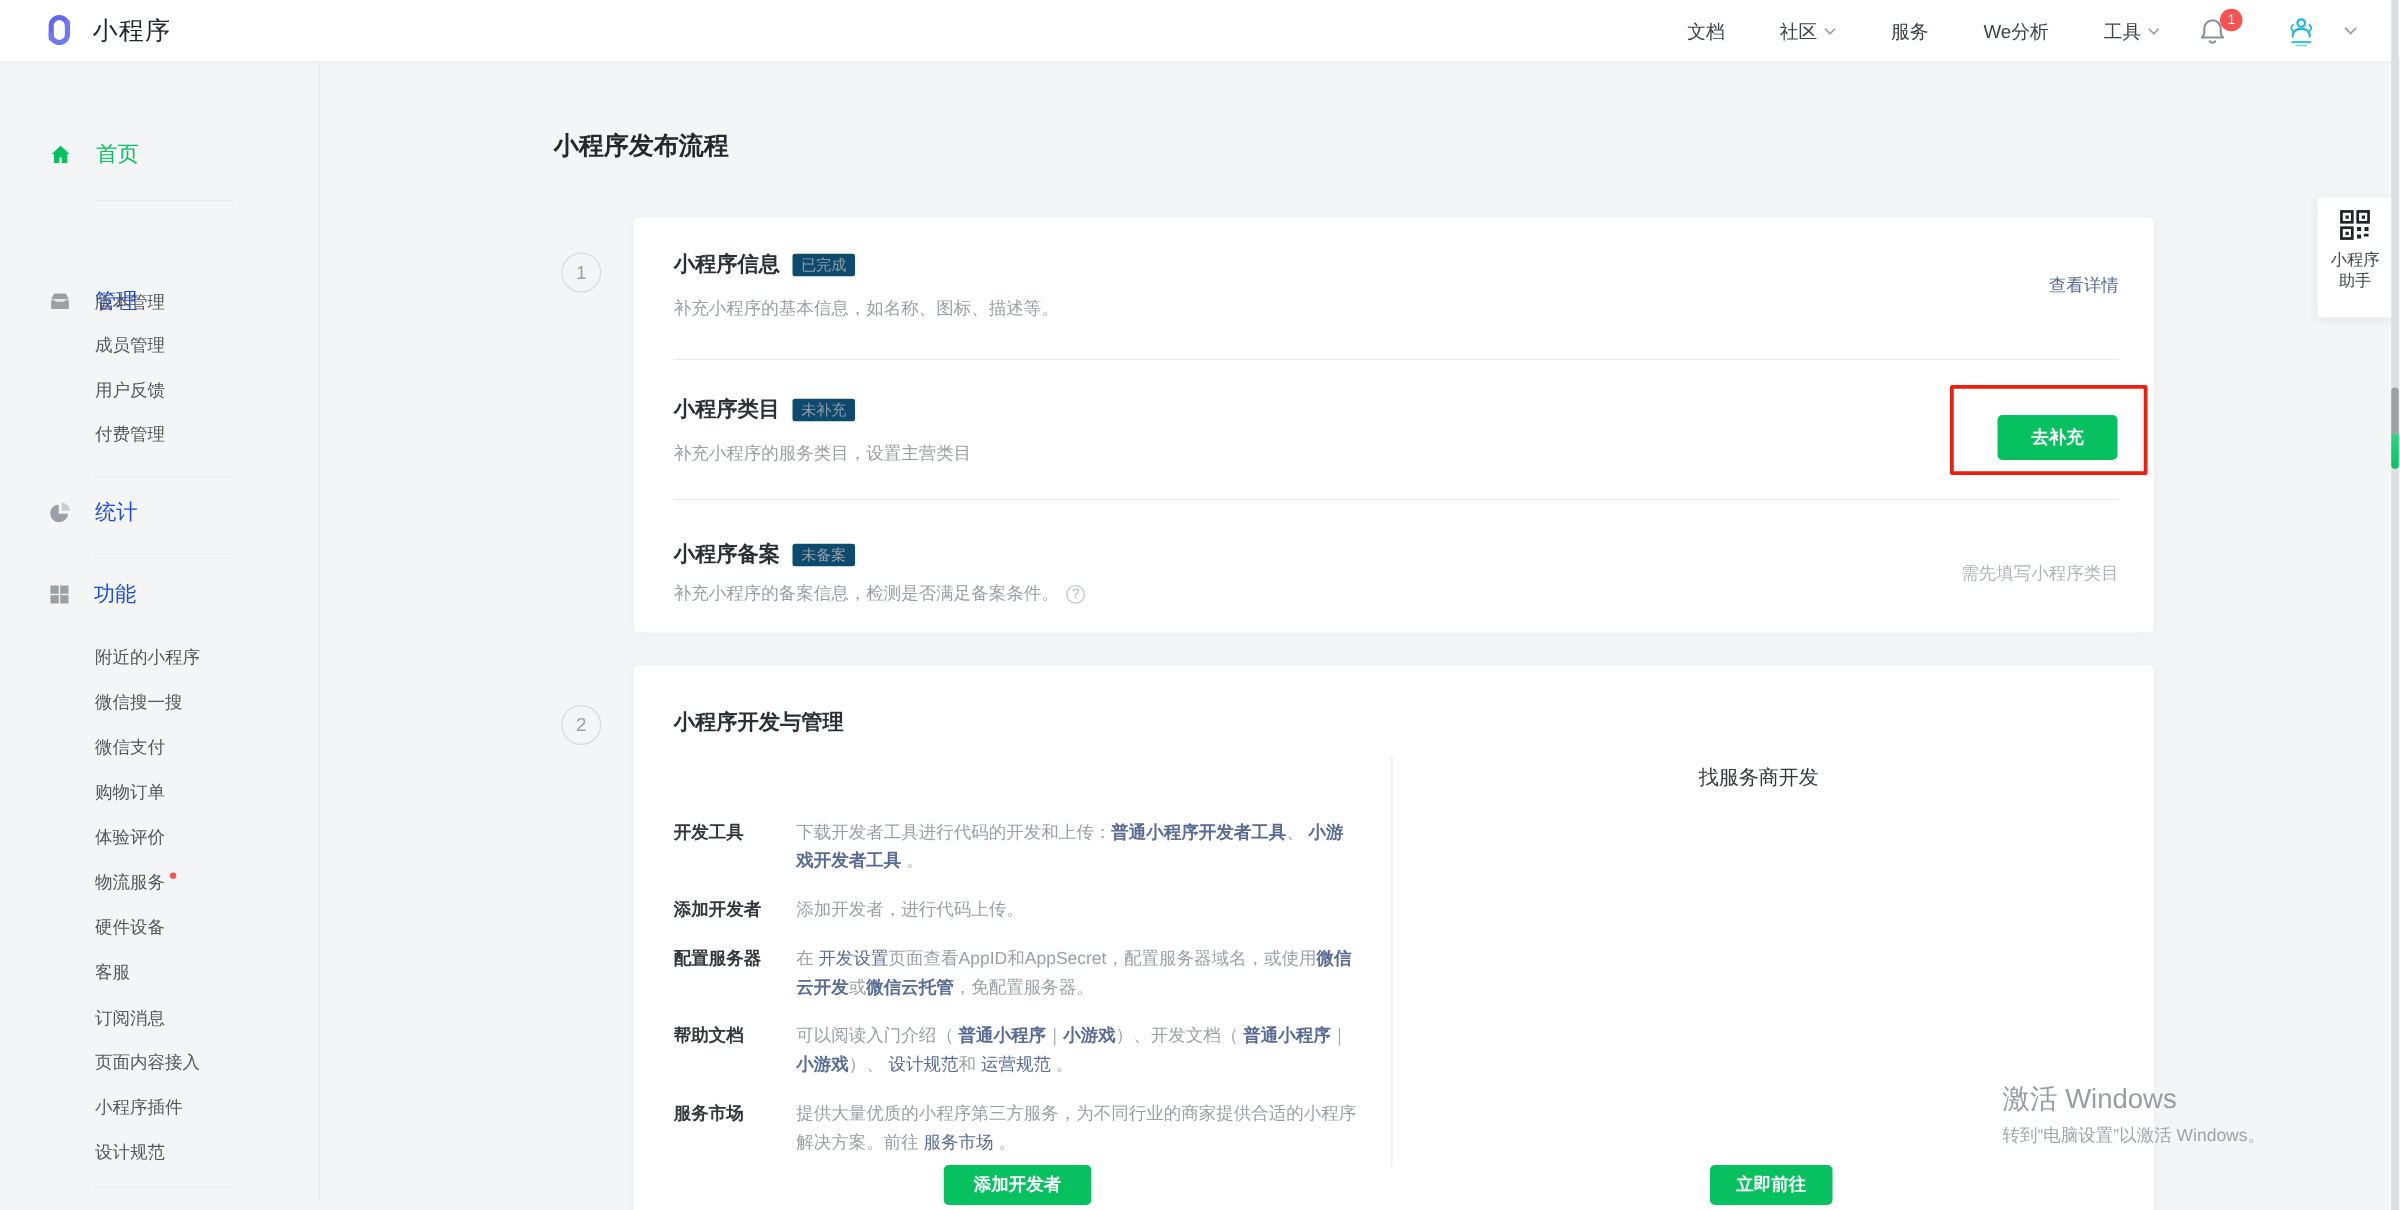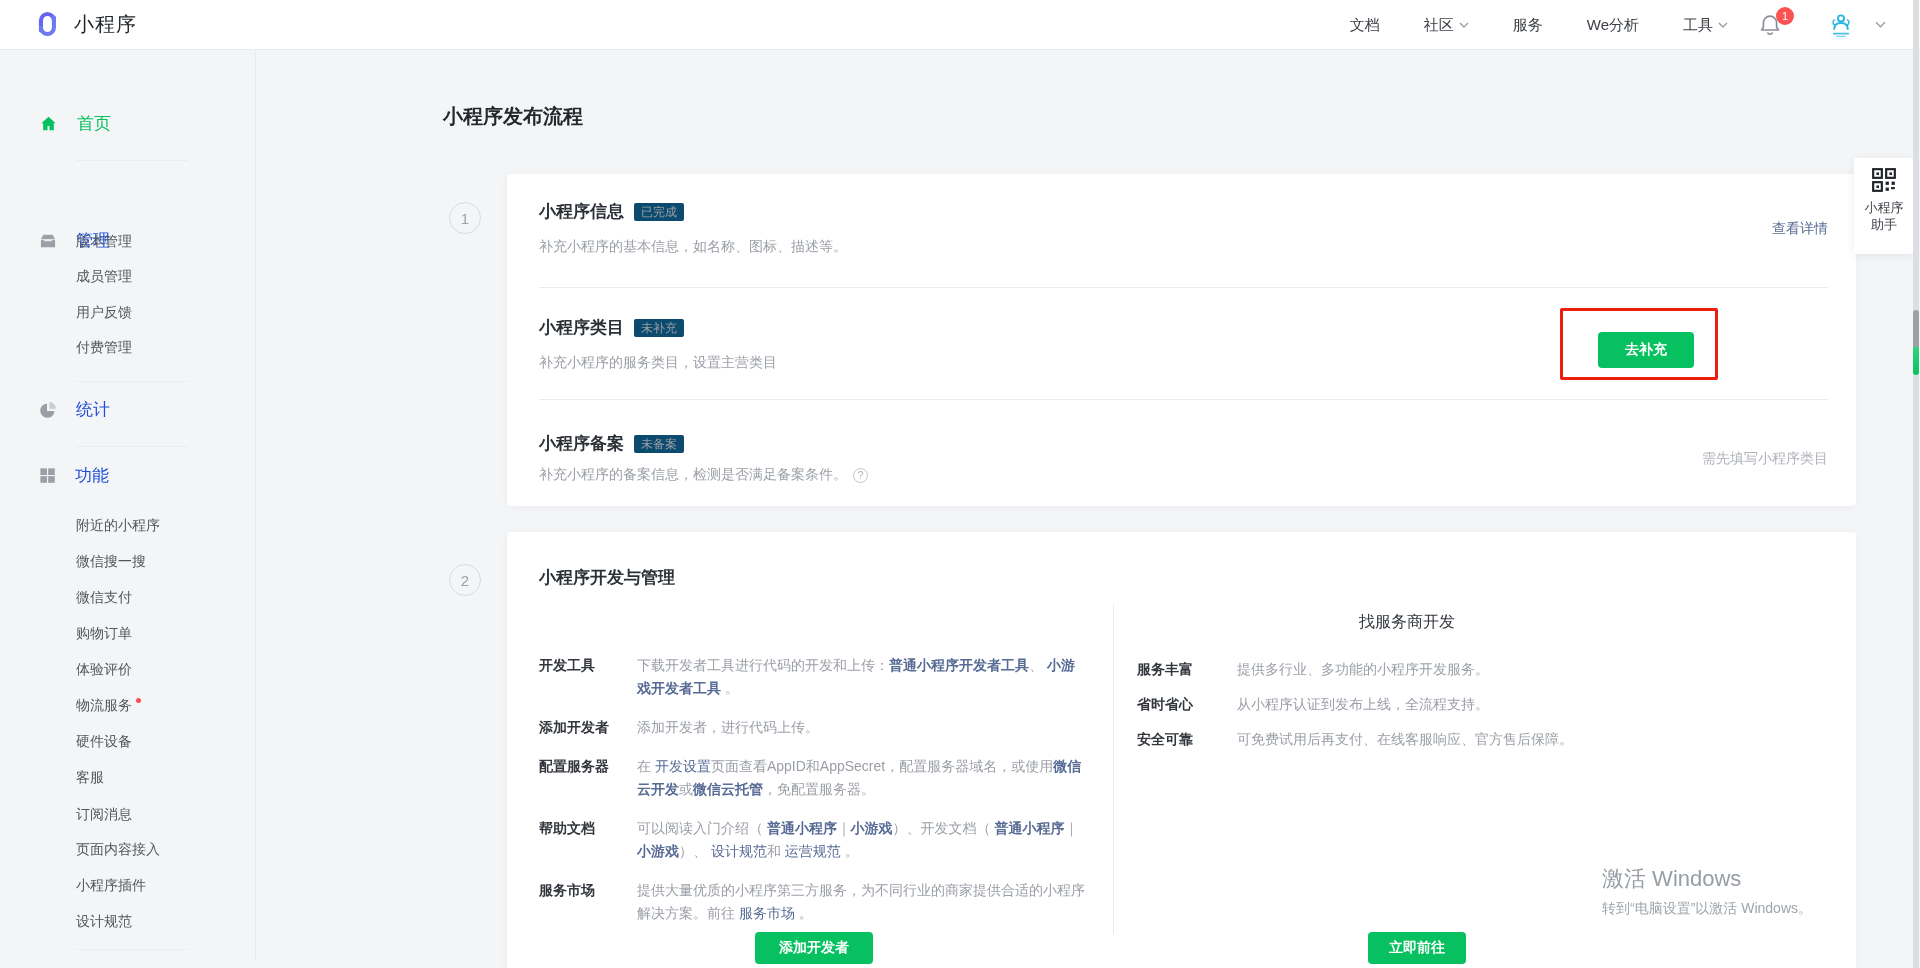--- a/index.html
+++ b/index.html
@@ -23,21 +23,21 @@
   .sentry { position:absolute; left:38px; display:flex; align-items:center; gap:18px; cursor:pointer; }
   .sentry .slabel { font-size:17px; color:#1d4ed8; }
   .sentry.active .slabel { color:#07c160; }
   .ssub { position:absolute; left:76px; font-size:14px; color:#53575d; cursor:pointer; white-space:nowrap; }
   .sdiv { position:absolute; left:76px; width:112px; height:1px; background:#ececf0; }
   .red-dot { display:inline-block; width:5px; height:5px; border-radius:50%; background:#fa5151; vertical-align:top; margin:1px 0 0 4px; }
 
   
   .page-title { position:absolute; left:443px; top:103px; font-size:20px; font-weight:700; color:#24282e; }
   .step-circle { position:absolute; left:449px; width:32px; height:32px; border:1px solid #d9dbe0; border-radius:50%; color:#9ca1a8; font-size:15px; display:flex; align-items:center; justify-content:center; background:transparent; }
-  .card { position:absolute; left:507px; width:1349px; background:#fff; border-radius:4px; box-shadow:0 1px 8px rgba(30,34,40,.04); }
+  .card { position:absolute; left:507px; width:1216px; background:#fff; border-radius:4px; box-shadow:0 1px 8px rgba(30,34,40,.04); }
   #card1 { top:174px; height:332px; }
   #card2 { top:532px; height:470px; }
 
   .row-title { position:absolute; left:32px; font-size:17px; font-weight:700; color:#2b3036; display:flex; align-items:center; }
   .badge-tag { display:inline-block; margin-left:10px; font-size:12px; font-weight:400; color:#9a9ea6; background:#0c4a6e; padding:3px 7px; border-radius:2px; line-height:1; }
   .row-desc { position:absolute; left:32px; font-size:14px; color:#9a9ea6; display:flex; align-items:center; gap:6px; }
   .hdiv { position:absolute; left:32px; right:28px; height:1px; background:#e9eaee; }
   .link-blue { font-size:14px; color:#576b95; cursor:pointer; text-decoration:none; }
   .btn-green { background:#07c160; color:#fff; border:none; border-radius:4px; font-size:14px; font-weight:700; cursor:pointer; font-family:inherit; }
   .red-annot { position:absolute; left:1053px; top:134px; width:158px; height:72px; border:3px solid #ec1e0e; border-radius:2px; z-index:5; }
@@ -262,34 +262,20 @@
         <div class="def-text"><span>可以阅读入门介绍（ </span><a class="b">普通小程序</a><span>｜</span><a class="b">小游戏</a><span>）、开发文档（ </span><a class="b">普通小程序</a><span>｜</span><a class="b">小游戏</a><span>）、 </span><a>设计规范</a><span>和 </span><a>运营规范</a><span> 。</span></div>
       </div>
       <div class="def-row">
         <div class="def-label">服务市场</div>
         <div class="def-text"><span>提供大量优质的小程序第三方服务，为不同行业的商家提供合适的小程序解决方案。前往 </span><a>服务市场</a><span> 。</span></div>
       </div>
     </div>
     <button class="btn-green btn-abs" style="left:248px; top:400px; width:118px;">添加开发者</button>
 
     <div class="col-heading" style="left:630px; width:540px;">找服务商开发</div>
-    <div class="def-rows" style="left:630px; top:126px; width:540px;">
-      <div class="def-row" style="margin-bottom:12px">
-        <div class="def-label" style="width:100px">服务丰富</div>
-        <div class="def-text">提供多行业、多功能的小程序开发服务。</div>
-      </div>
-      <div class="def-row" style="margin-bottom:12px">
-        <div class="def-label" style="width:100px">省时省心</div>
-        <div class="def-text">从小程序认证到发布上线，全流程支持。</div>
-      </div>
-      <div class="def-row">
-        <div class="def-label" style="width:100px">安全可靠</div>
-        <div class="def-text">可免费试用后再支付、在线客服响应、官方售后保障。</div>
-      </div>
-    </div>
     <button class="btn-green btn-abs" style="left:861px; top:400px; width:98px;">立即前往</button>
   </div>
 
   <div class="helper-panel">
     <svg width="26" height="26" viewBox="0 0 24 24" style="margin:0 auto">
       <rect x="2" y="2" width="8" height="8" fill="none" stroke="#1f2329" stroke-width="2"></rect>
       <rect x="5" y="5" width="2.4" height="2.4" fill="#1f2329"></rect>
       <rect x="14" y="2" width="8" height="8" fill="none" stroke="#1f2329" stroke-width="2"></rect>
       <rect x="17" y="5" width="2.4" height="2.4" fill="#1f2329"></rect>
       <rect x="2" y="14" width="8" height="8" fill="none" stroke="#1f2329" stroke-width="2"></rect>

